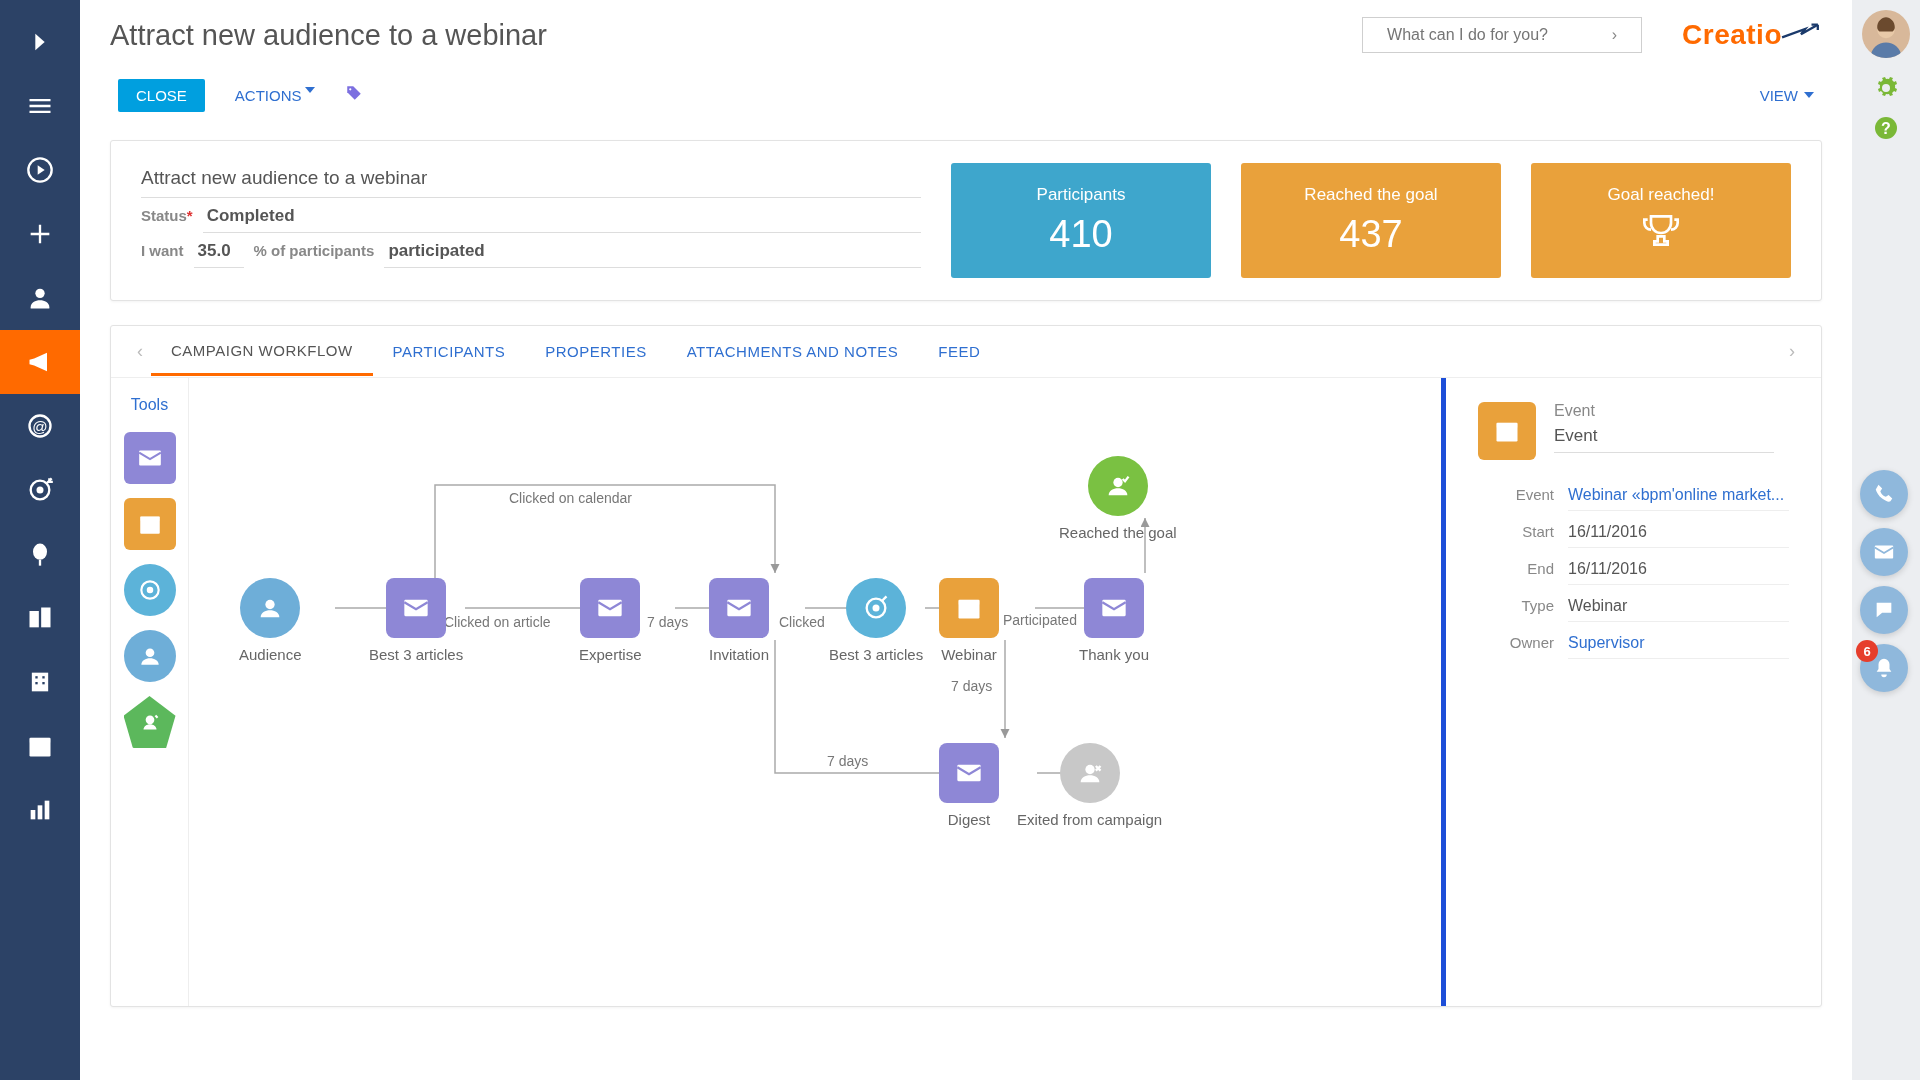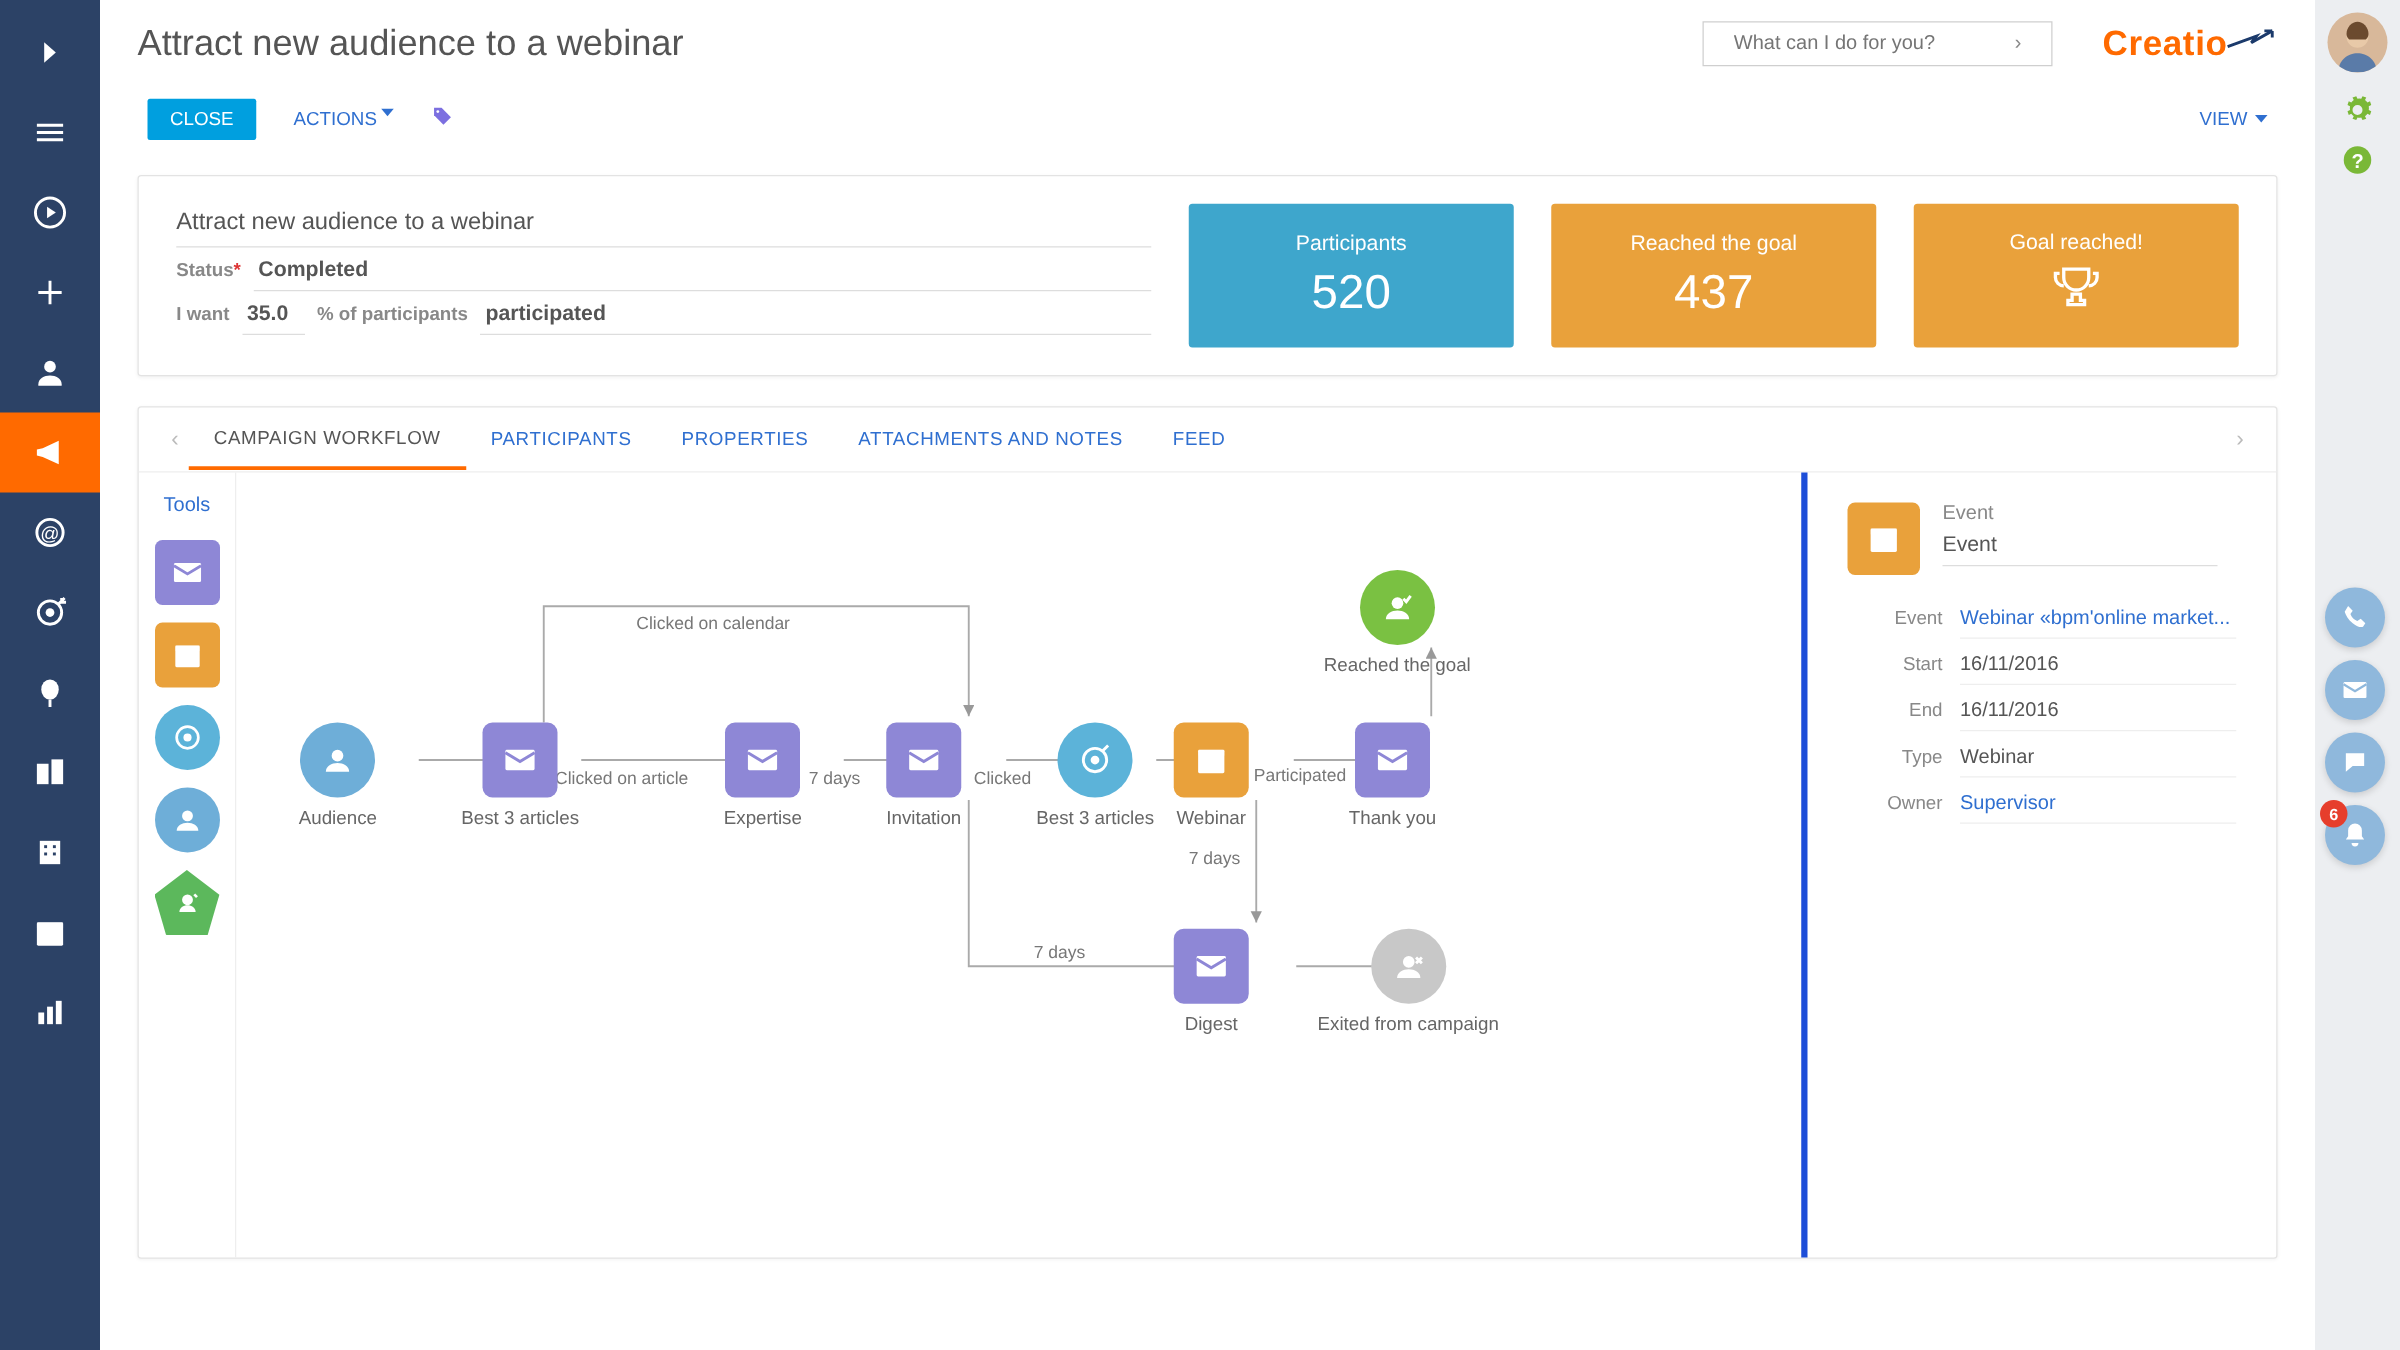--- a/index.html
+++ b/index.html
@@ -279,21 +279,21 @@
       </div>
       <div class="row">
         <span class="lbl">I want</span>
         <span class="val short">35.0</span>
         <span class="lbl">% of participants</span>
         <span class="val">participated</span>
       </div>
     </div>
     <div class="stat-card blue">
       <div class="stat-label">Participants</div>
-      <div class="stat-value">520</div>
+      <div class="stat-value">410</div>
     </div>
     <div class="stat-card orange">
       <div class="stat-label">Reached the goal</div>
       <div class="stat-value">437</div>
     </div>
     <div class="stat-card orange">
       <div class="stat-label">Goal reached!</div>
       <div class="trophy"><svg viewBox="0 0 24 24">
             <path d="M6 2h12v4a6 6 0 01-12 0zM4 4H2v2a4 4 0 004 4M20 4h2v2a4 4 0 01-4 4M10 14h4v3h2v2H8v-2h2z" fill="none" stroke="#fff" stroke-width="1.6"></path>
           </svg></div>
@@ -456,21 +456,21 @@
         </div>
         <div class="node" style="left:750px; top:365px;">
           <div class="shape rounded c-purple">
               <svg viewBox="0 0 24 24">
                 <rect x="2" y="5" width="20" height="14" rx="1"></rect>
                 <path d="M2 7l10 6 10-6" fill="none" stroke="#8e87d6" stroke-width="2"></path>
               </svg>
             </div>
           <div class="nlabel">Digest</div>
         </div>
-        <div class="node" style="left:865px; top:365px;text-align:right;">
+        <div class="node" style="left:828px; top:365px;text-align:right;">
           <div class="shape circle c-grey">
               <svg viewBox="0 0 24 24">
                 <circle cx="12" cy="9" r="4"></circle>
                 <path d="M4 20c0-4 4-6 8-6s8 2 8 6"></path>
                 <path d="M17 6l4 4M21 6l-4 4" stroke="#fff" stroke-width="2"></path>
               </svg>
             </div>
           <div class="nlabel">Exited from campaign</div>
         </div>
       </div>

